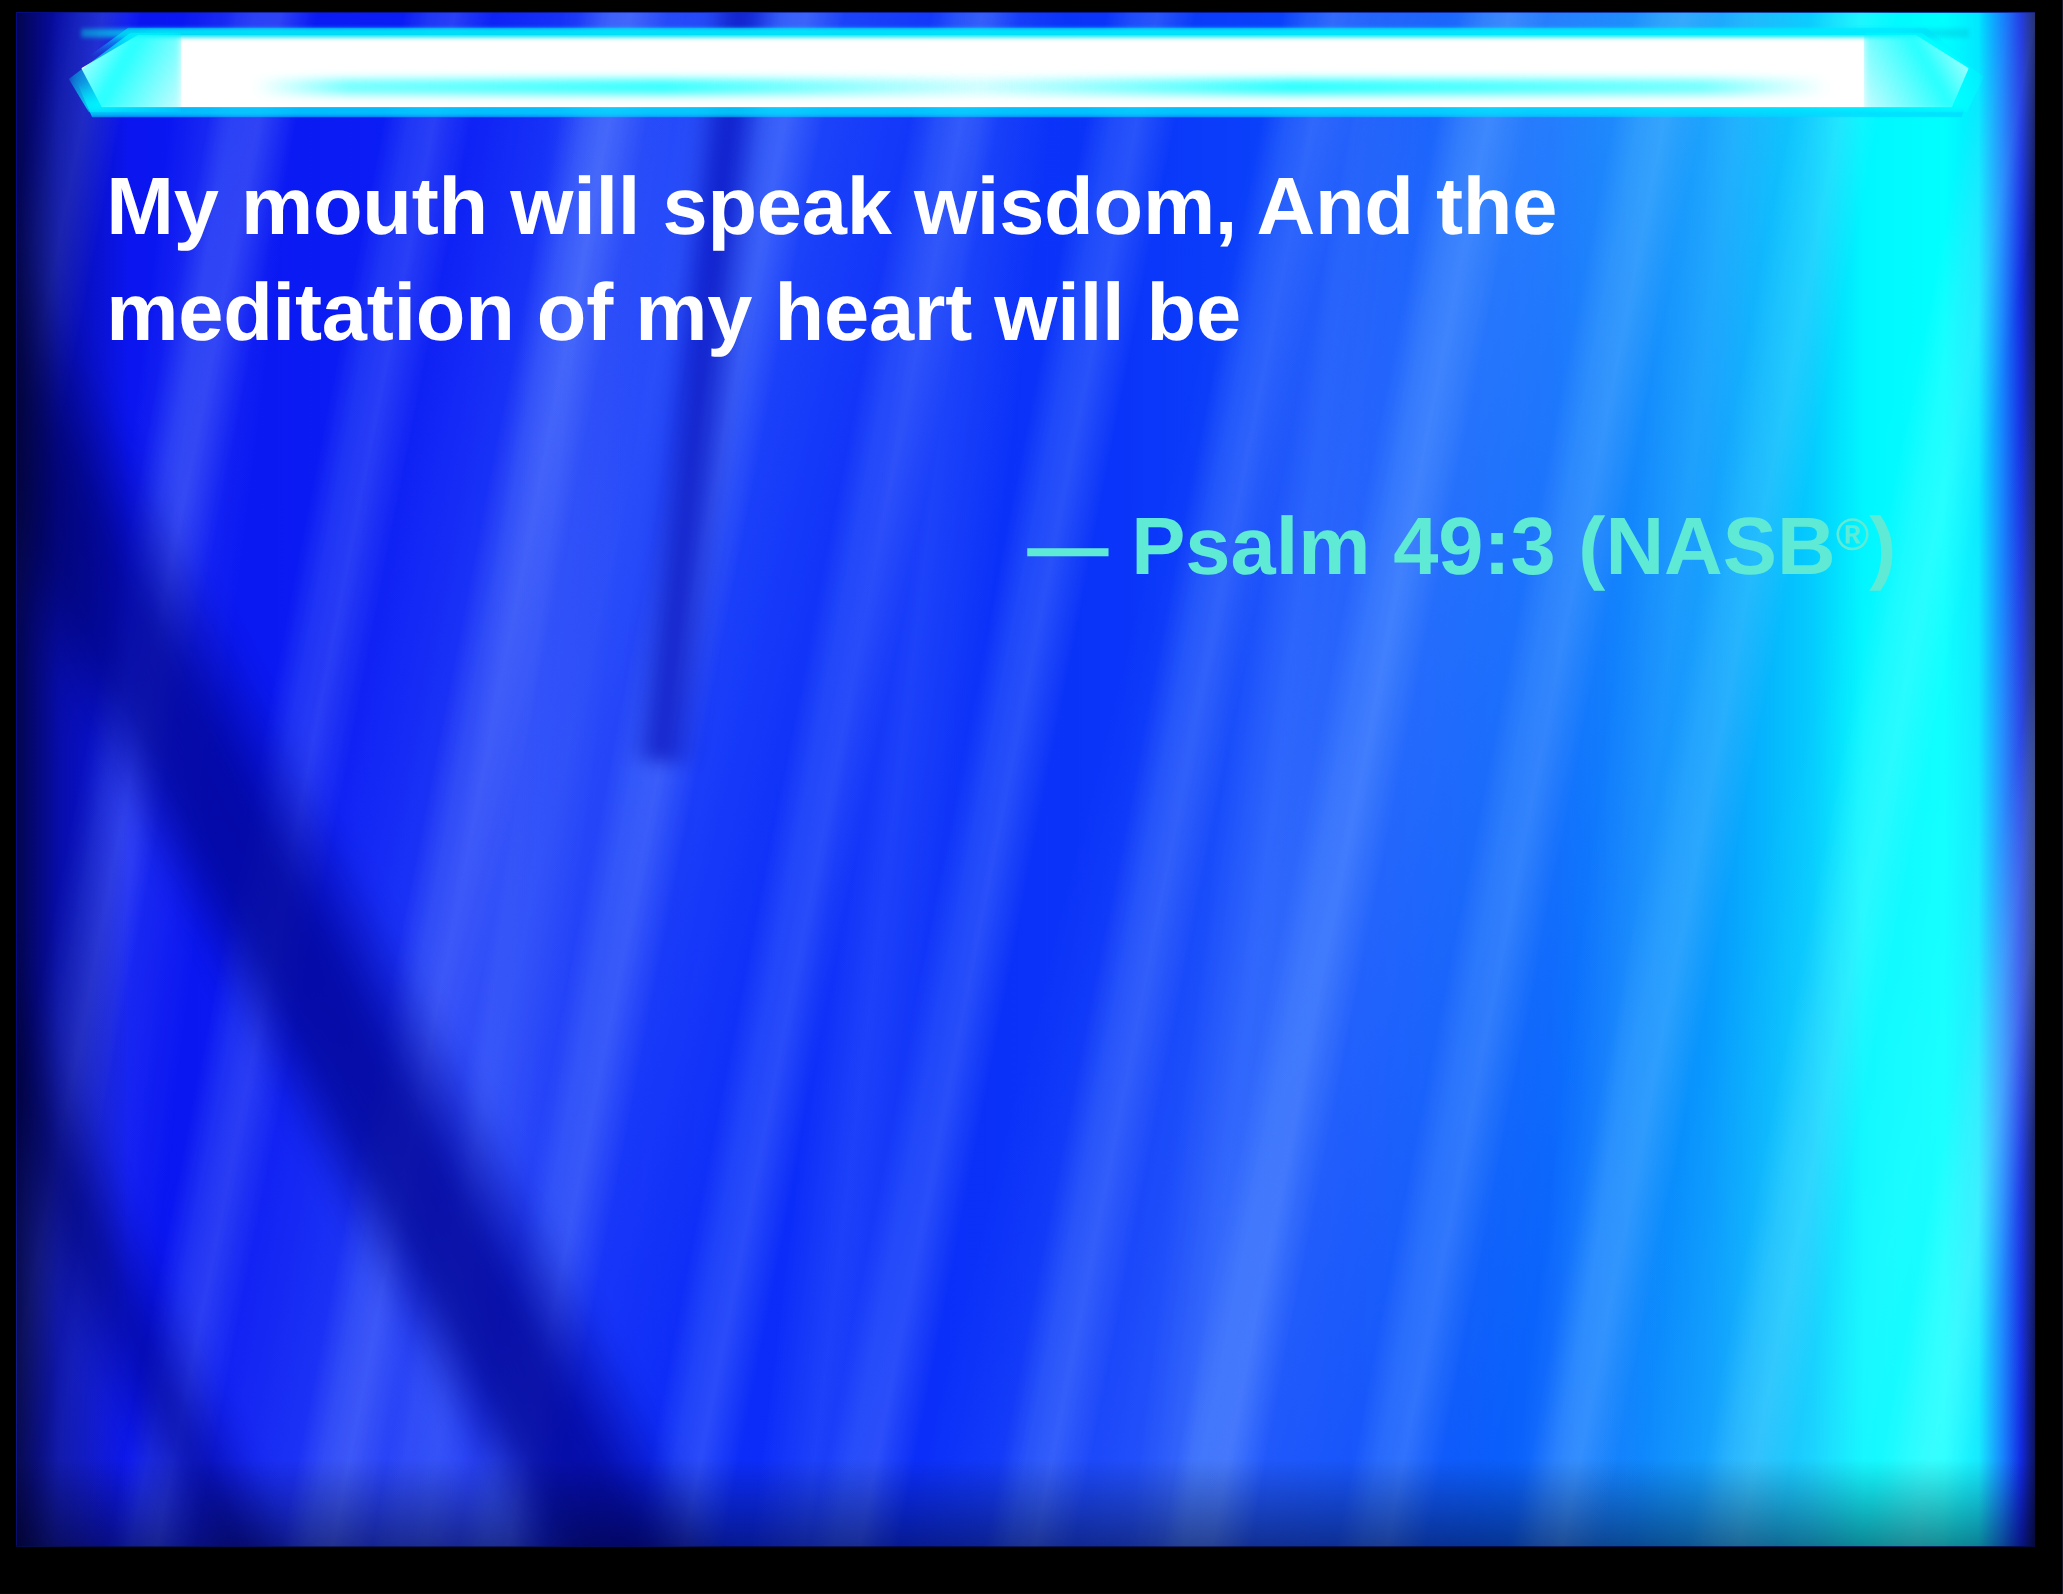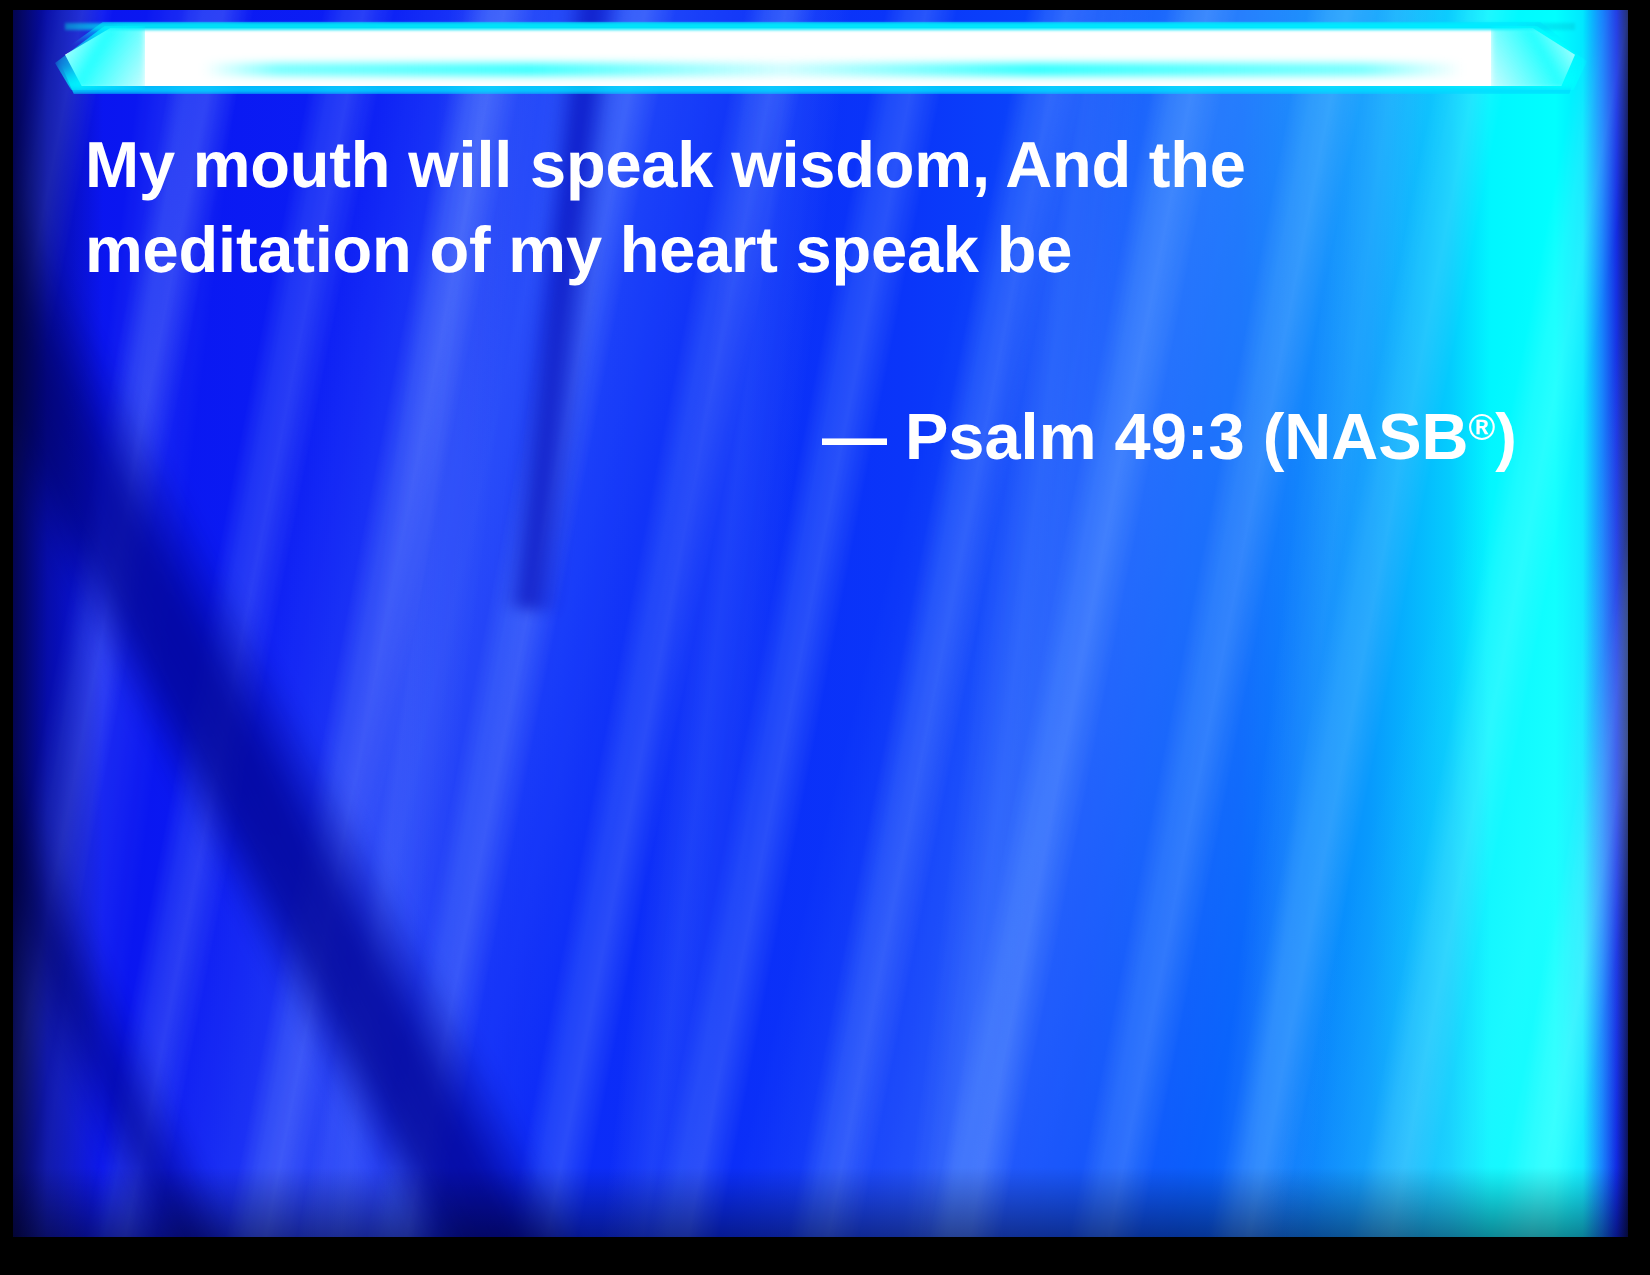--- a/index.html
+++ b/index.html
@@ -272,21 +272,21 @@
   }
   .attrib-row {
     position: absolute;
     left: 72px;
     top: 376px;
     width: 1432px;
     text-align: right;
   }
   .attrib {
     display: inline;
-    color: #ffffff;
+    color: #5eead4;
     font-size: 65px;
     font-weight: 700;
     line-height: 84px;
     white-space: nowrap;
   }
   .attrib .reg {
     font-size: 0.56em;
     vertical-align: 0.52em;
   }
 </style>
@@ -308,21 +308,21 @@
 
     <div class="top-band-cyanglow"></div>
     <div class="top-band"></div>
     <div class="top-band-topline"></div>
     <div class="top-band-inner-cyan"></div>
     <div class="band-wedge-left"></div>
     <div class="band-wedge-right"></div>
 
     <div class="verse-block">
       <div class="verse-line">My mouth will speak wisdom, And the</div>
-      <div class="verse-line">meditation of my heart speak be</div>
+      <div class="verse-line">meditation of my heart will be</div>
     </div>
 
     <div class="attrib-row">
       <span class="attrib"><span>—</span><span>&nbsp;</span><span>Psalm 49:3</span><span>&nbsp;</span><span>(</span><span>NASB</span><span class="reg">®</span><span>)</span></span>
     </div>
 
   </div>
 </div>
 
 </body></html>

